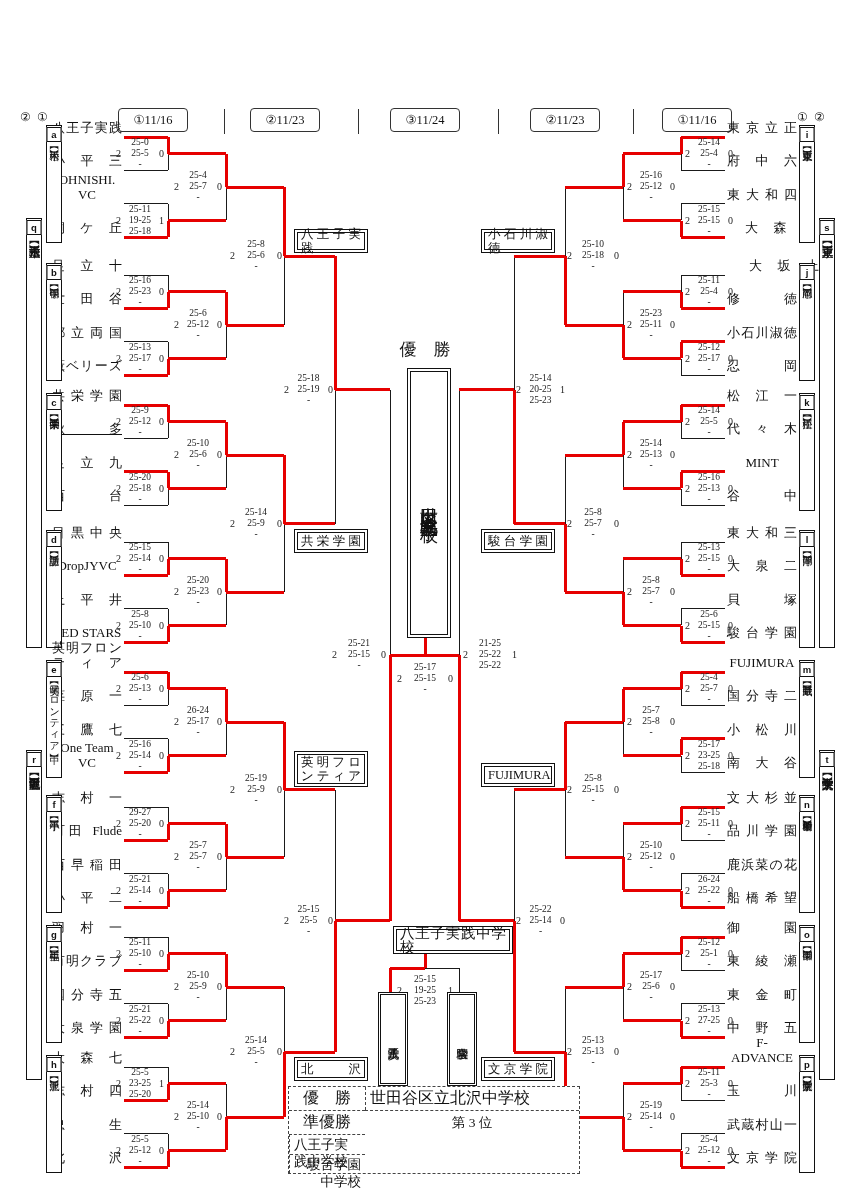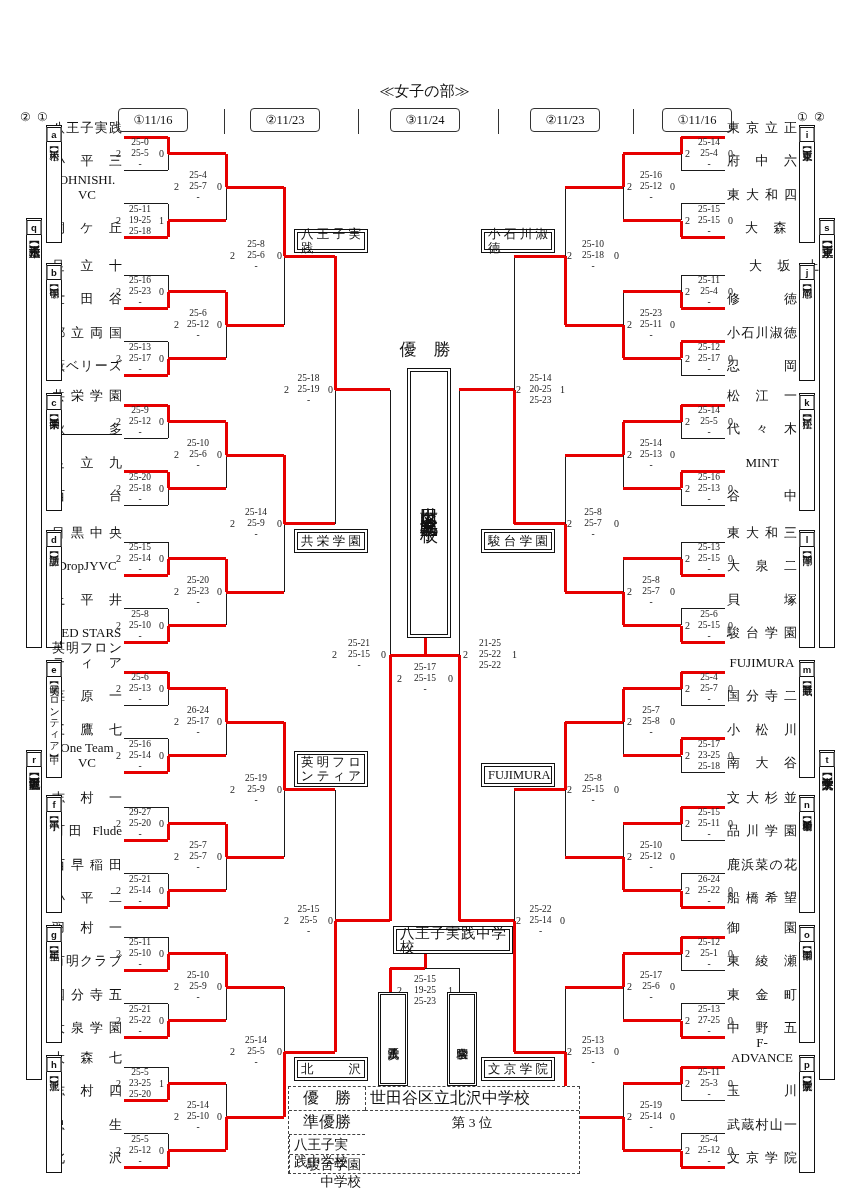--- a/index.html
+++ b/index.html
@@ -50,21 +50,20 @@
   #results .r0{border-top:none;} #results .c0{border-left:none;justify-content:center;}
   #results .schools2{flex-direction:column;align-items:flex-start;padding:0;}
   #results .schools2 div{width:100%;padding:1px 4px;box-sizing:border-box;font-size:13.5px;height:19px;line-height:17px;}
   #results .schools2 div + div{border-top:1px dashed #444;text-align:right;}
   #results .rank3{font-size:13.5px;}
 </style>
 </head>
 <body>
 
 <div id="sheet">
-  <div class="abs subtitle">≪女子の部≫</div>
 
   <div class="rhead" style="left:118px">①11/16</div>
   <div class="rhead" style="left:250px">②11/23</div>
   <div class="rhead" style="left:390px">③11/24</div>
   <div class="rhead" style="left:530px">②11/23</div>
   <div class="rhead" style="left:662px">①11/16</div>
   <div class="tick" style="left:224px"></div>
   <div class="tick" style="left:358px"></div>
   <div class="tick" style="left:498px"></div>
   <div class="tick" style="left:633px"></div>

